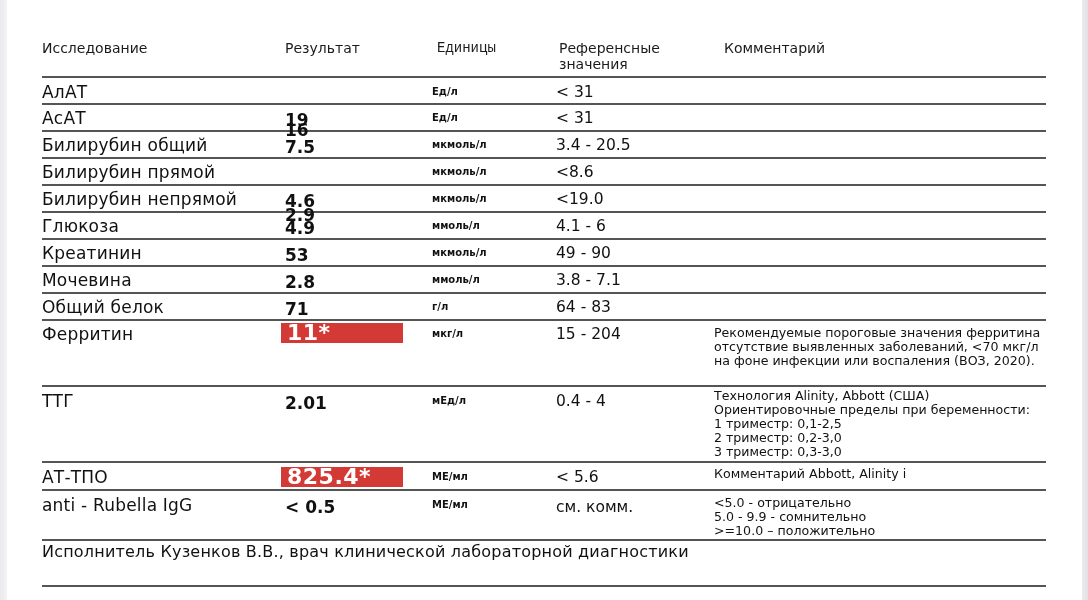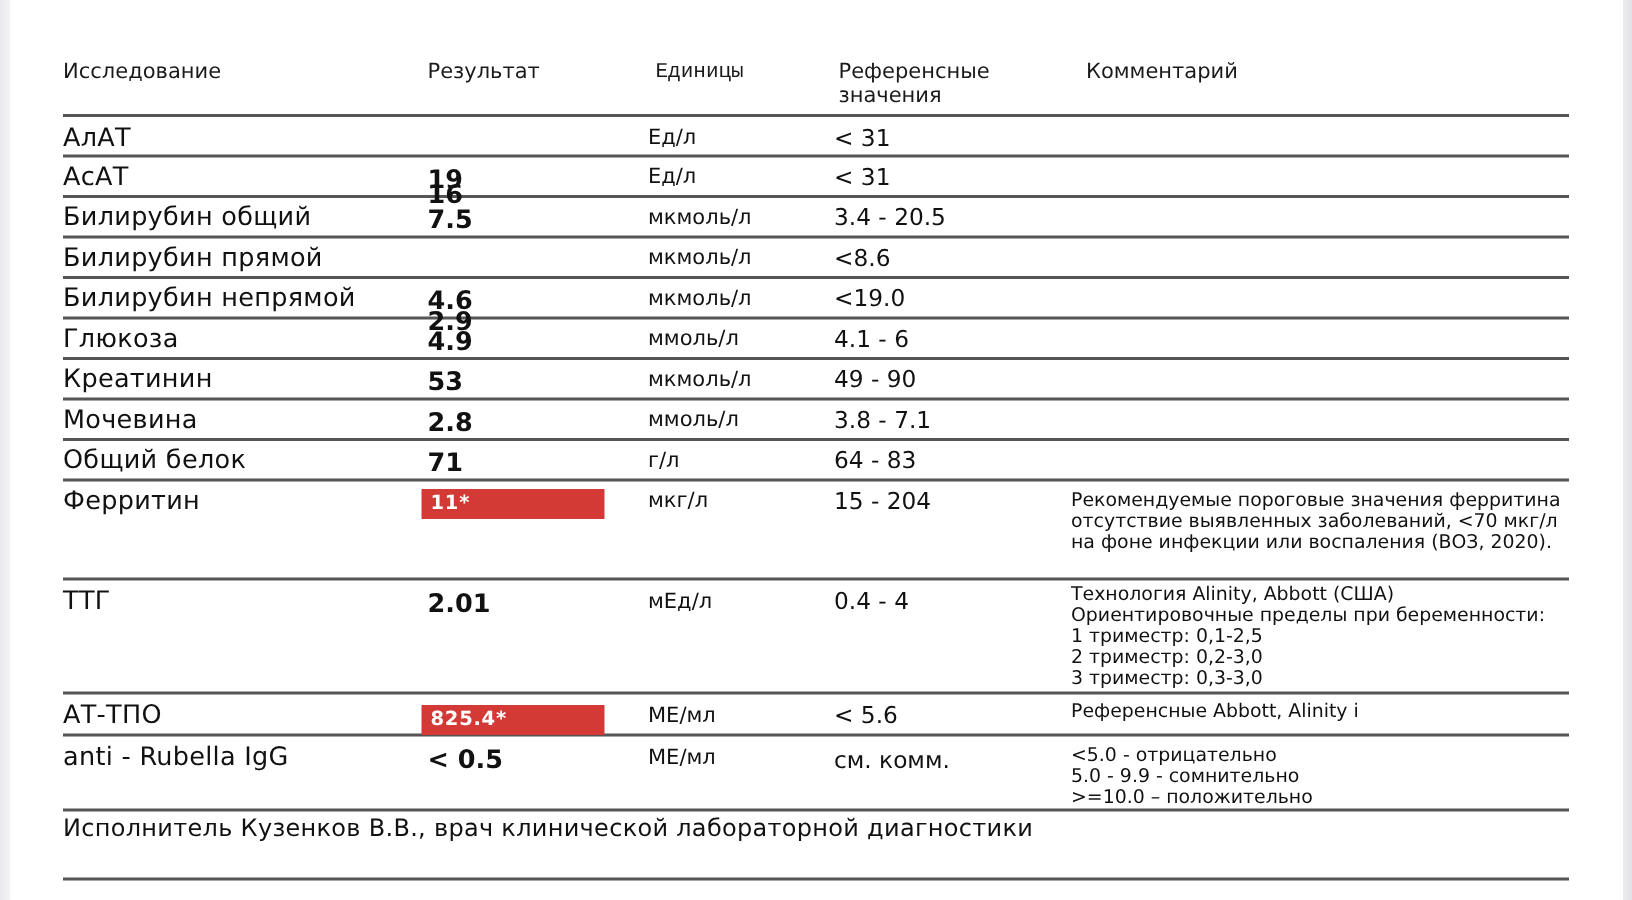--- a/index.html
+++ b/index.html
@@ -20,28 +20,28 @@
     }
     .page { position: absolute; left: 42px; top: 0; width: 1004px; height: 600px; }
 
     .hdr { position: absolute; top: 40px; font-size: 14px; line-height: 16px; color: #1a1a1a; }
     .line { position: absolute; left: 0; width: 1004px; height: 2px; background: #555; }
 
     .row { position: absolute; left: 0; width: 1004px; }
     .cell { position: absolute; top: 0; white-space: nowrap; }
     .c-name { left: 0; font-size: 17px; line-height: 22px; letter-spacing: 0.2px; }
     .c-res { left: 243px; font-size: 17px; line-height: 22px; font-weight: bold; }
-    .c-unit { left: 390px; font-size: 14px; line-height: 22px; }
+    .c-unit { left: 390px; font-size: 10px; line-height: 22px; font-weight: bold; }
     .c-ref { left: 514px; font-size: 15.5px; line-height: 22px; }
     .c-comm { left: 672px; font-size: 12.6px; line-height: 14px; white-space: normal; width: 330px; }
 
     .flag {
       display: inline-block; background: #d33a36; color: #fff;
       width: 116px; height: 20px; line-height: 20px; padding-left: 6px;
-      margin-left: -4px; font-weight: bold; font-size: 13px; letter-spacing: 0.5px;
+      margin-left: -4px; font-weight: bold; font-size: 22px; letter-spacing: 0.5px;
     }
     .comm-line { display: block; }
 
     .footer {
       position: absolute; left: 0; top: 542px; font-size: 16px; line-height: 20px; letter-spacing: 0.2px;
     }
   </style>
 </head>
 <body>
 
@@ -169,21 +169,21 @@
   </div>
 
   <div class="row" style="top:466px;">
     <span class="cell c-name">АТ-ТПО</span>
     <span class="cell c-res" style="top:1px;">
       <span class="flag">825.4*</span>
     </span>
     <span class="cell c-unit">МЕ/мл</span>
     <span class="cell c-ref">&lt; 5.6</span>
     <div class="cell c-comm" style="top:1px;">
-      <span class="comm-line">Референсные Abbott, Alinity i</span>
+      <span class="comm-line">Комментарий Abbott, Alinity i</span>
     </div>
   </div>
 
   <div class="row" style="top:494px;">
     <span class="cell c-name">anti - Rubella IgG</span>
     <span class="cell c-res" style="top:2px;">&lt; 0.5</span>
     <span class="cell c-unit">МЕ/мл</span>
     <span class="cell c-ref" style="top:2px;">см. комм.</span>
     <div class="cell c-comm" style="top:2px;">
       <span class="comm-line">&lt;5.0 - отрицательно</span>

